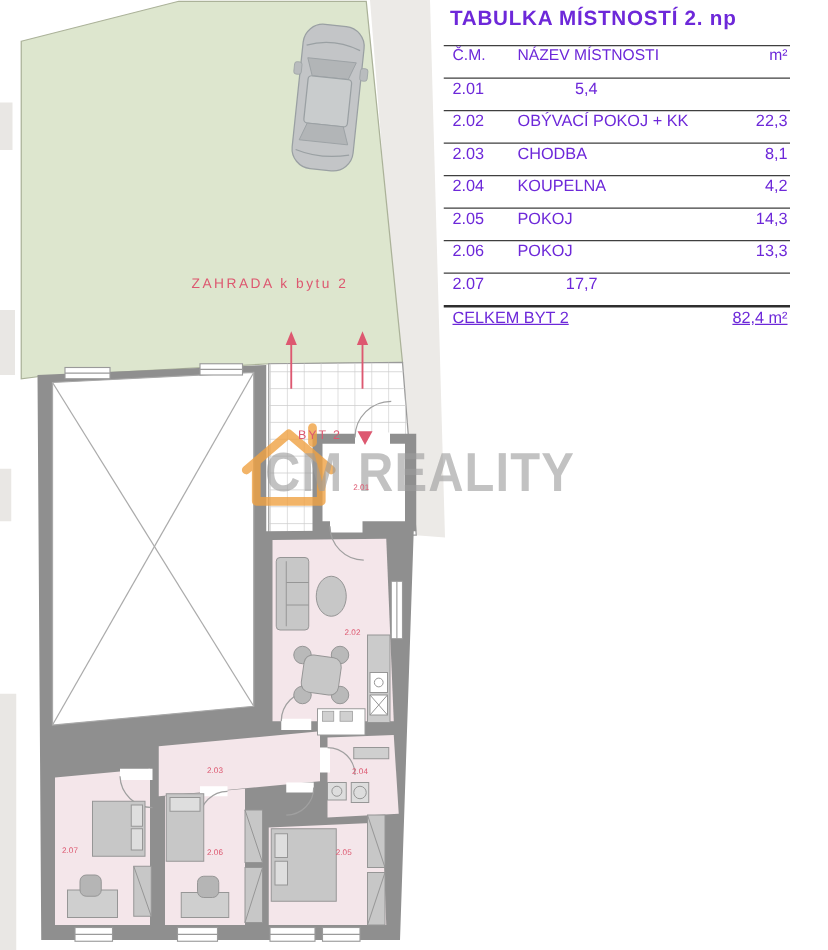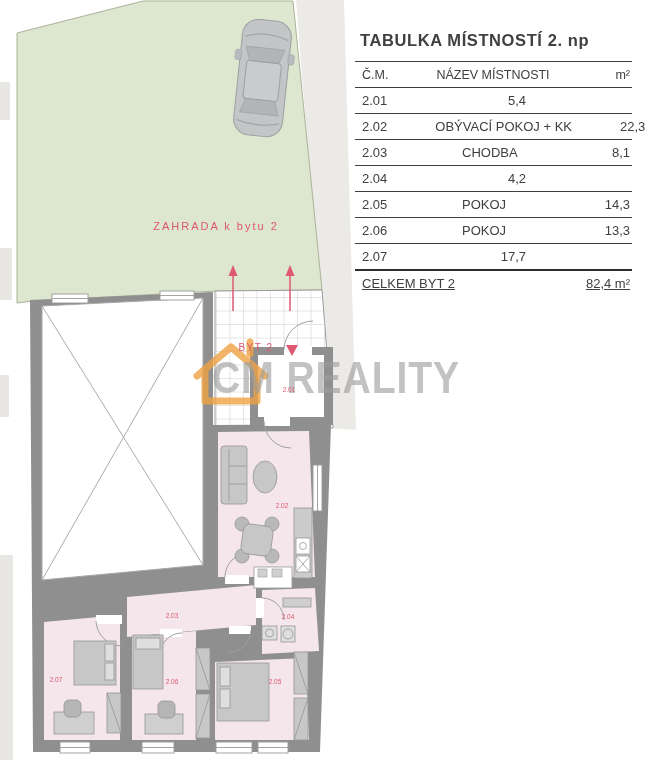--- a/index.html
+++ b/index.html
@@ -4,23 +4,23 @@
 <style>
   html,body { margin:0; padding:0; }
   body {
     width:662px; height:760px; position:relative; overflow:hidden;
     background:#ffffff;
     font-family:"Liberation Sans", sans-serif;
   }
   svg { font-family:"Liberation Sans", sans-serif; }
 
   
-  .table-panel { position:absolute; left:355px; top:25px; width:277px; color:#404040; }
+  .table-panel { position:absolute; left:355px; top:0; width:277px; color:#6d28d9; }
   .table-title { font-size:16.5px; font-weight:700; letter-spacing:0.6px; margin:6px 0 11px 5px; white-space:nowrap; }
-  .t-row { display:flex; align-items:center; height:25px; border-top:1px solid #3f3f3f; font-size:13px;gap:48px; }
+  .t-row { display:flex; align-items:flex-start; height:25px; border-top:1px solid #3f3f3f; font-size:13px; }
   .t-header { font-size:12.5px; }
   .c-num { width:52px; padding-left:7px; }
   .c-name { flex:1; white-space:nowrap; }
   .c-area { width:64px; text-align:right; padding-right:2px; }
   .t-total { border-top:2px solid #2e2e2e;text-decoration:underline; }
   .c-total-label { flex:1; padding-left:7px; }
 </style>
 </head>
 <body>
 
@@ -261,20 +261,21 @@
     <span class="c-name">OBÝVACÍ POKOJ + KK</span>
     <span class="c-area">22,3</span>
   </div>
   <div class="t-row">
     <span class="c-num">2.03</span>
     <span class="c-name">CHODBA</span>
     <span class="c-area">8,1</span>
   </div>
   <div class="t-row">
     <span class="c-num">2.04</span>
+    <span class="c-name">KOUPELNA</span>
     <span class="c-area">4,2</span>
   </div>
   <div class="t-row">
     <span class="c-num">2.05</span>
     <span class="c-name">POKOJ</span>
     <span class="c-area">14,3</span>
   </div>
   <div class="t-row">
     <span class="c-num">2.06</span>
     <span class="c-name">POKOJ</span>

